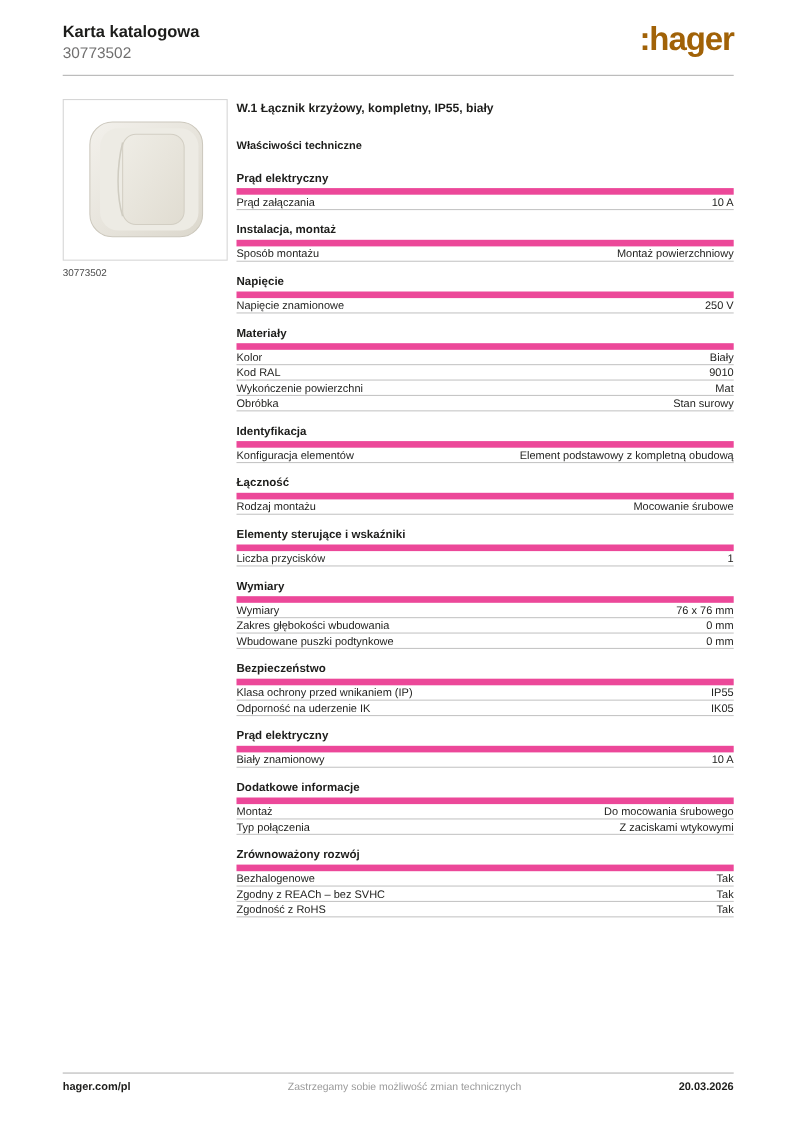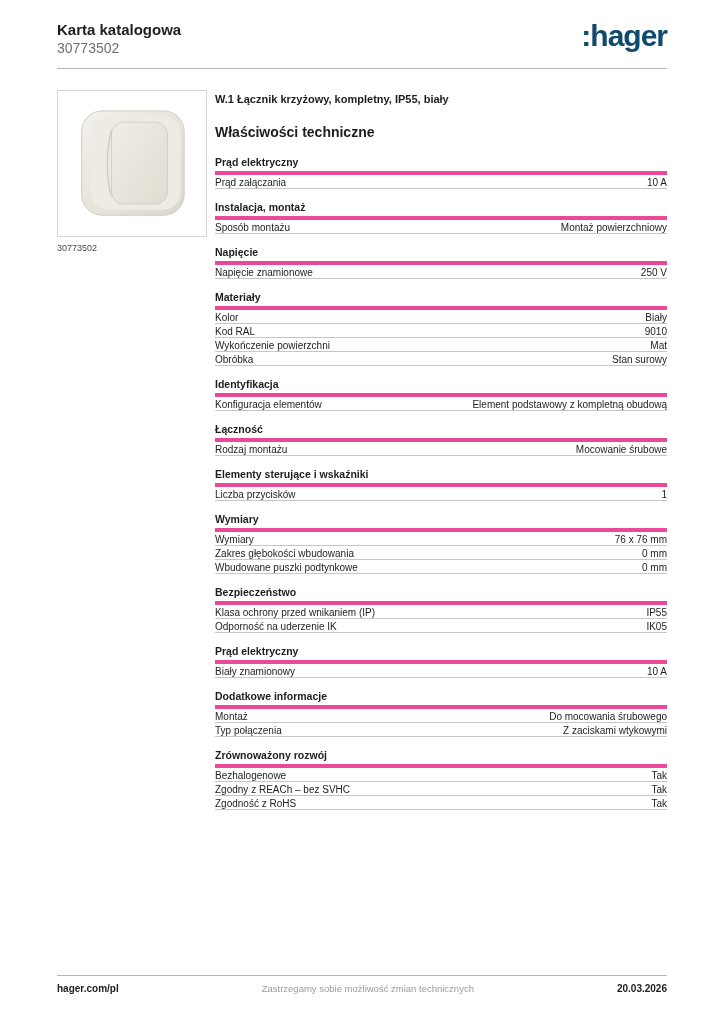--- a/index.html
+++ b/index.html
@@ -23,21 +23,21 @@
     justify-content: space-between;
     align-items: flex-start;
   }
   .doc-title { font-size: 15px; font-weight: bold; line-height: 19px; }
   .doc-number { font-size: 14px; color: #706f6f; line-height: 18px; }
   .logo {
     font-size: 30px;
     font-weight: bold;
     letter-spacing: -1px;
     line-height: 32px;
-    color: #0c4a6e;
+    color: #a16207;
   }
   .header-rule {
     position: absolute;
     left: 57px;
     right: 57px;
     top: 68px;
     border-top: 1px solid #b5b5b5;
   }
   
   .image-col { position: absolute; left: 57px; top: 90px; width: 150px; }
@@ -48,28 +48,28 @@
     background: #ffffff;
     display: flex;
     align-items: center;
     justify-content: center;
   }
   .image-box svg { display: block; }
   .image-caption { margin-top: 6px; font-size: 9px; color: #4a4a4a; }
   
   .content { position: absolute; left: 215px; top: 93px; width: 452px; }
   .product-title { font-size: 11px; font-weight: bold; line-height: 13px; }
-  .spec-heading { font-size: 14px; font-weight: bold; margin-top: 20px; margin-bottom: 17px; line-height: 13px; }
+  .spec-heading { font-size: 10px; font-weight: bold; margin-top: 20px; margin-bottom: 17px; line-height: 13px; }
   .section { margin-bottom: 12px; }
   .section-title {
     font-size: 10.5px;
     font-weight: bold;
     line-height: 13px;
     padding-bottom: 2px;
-    border-bottom: 4px solid #ec4899;
+    border-bottom: 6px solid #ec4899;
   }
   .row {
     display: flex;
     justify-content: space-between;
     align-items: baseline;
     height: 14px;
     line-height: 13px;
     font-size: 10px;
     border-bottom: 1px solid #c6c6c6;
     padding-top: 1px;

